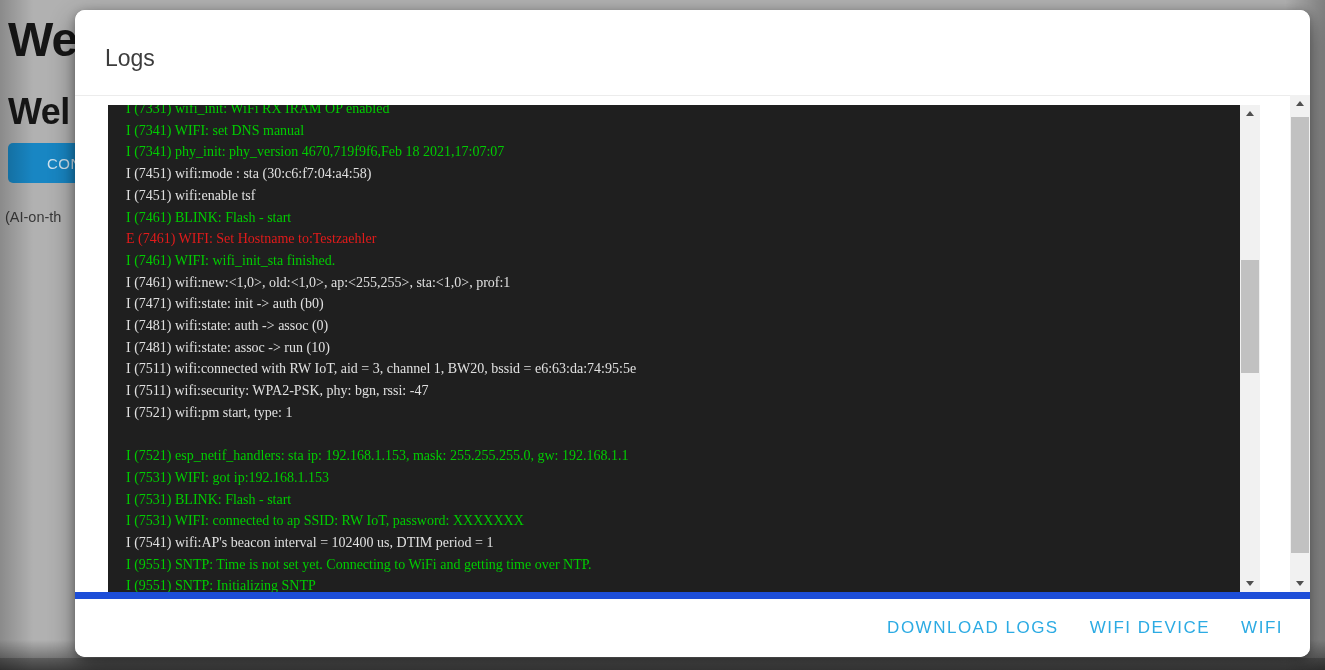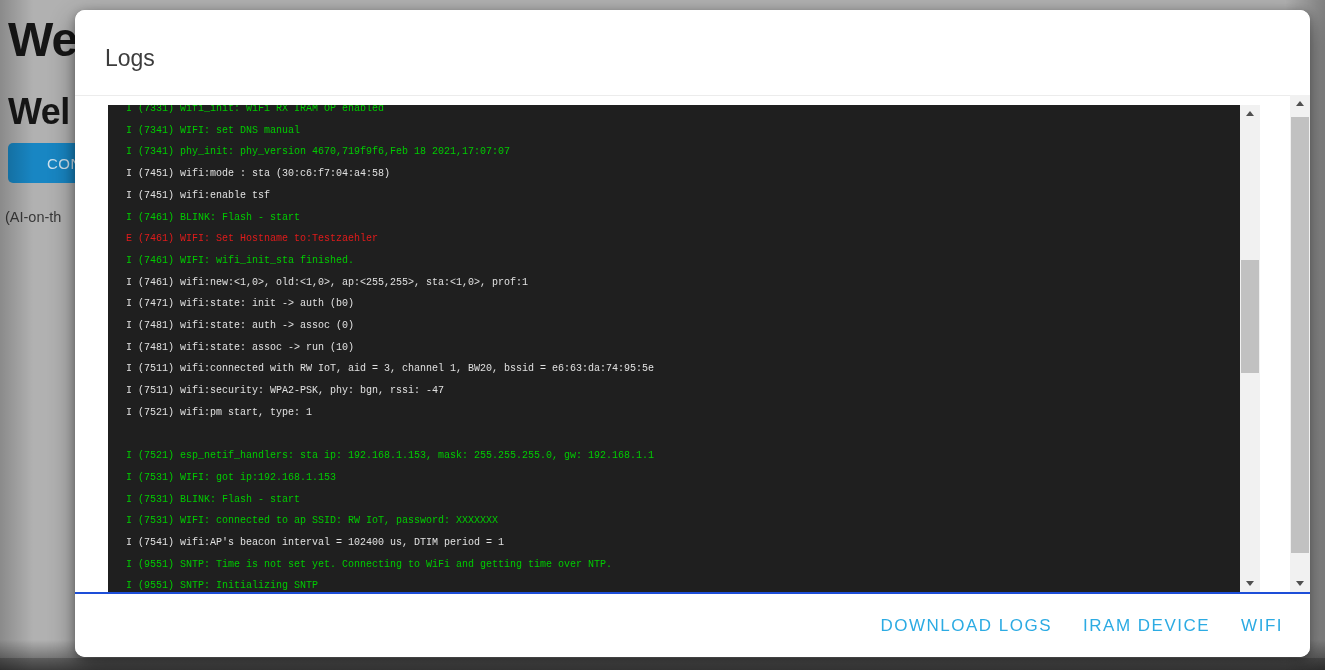--- a/index.html
+++ b/index.html
@@ -60,22 +60,22 @@
   
   .log-box{
     position:absolute;left:33px;top:95px;width:1152px;height:487px;
   }
   .log-black{
     position:absolute;left:0;top:0;right:20px;bottom:0;
     background:var(--log-background);overflow:hidden;
   }
   .log-lines{
     position:absolute;left:18px;top:-7px;right:0;
-    font-family:Liberation Mono, monospace;
-    font-size:10px;line-height:21.7px;white-space:pre;
+    font-family:Liberation Serif, serif;
+    font-size:14px;line-height:21.7px;white-space:pre;
   }
   .c-green{color:var(--log-green);}
   .c-white{color:var(--log-text);}
   .c-red{color:var(--log-red);}
 
   
   .sb{
     position:absolute;width:20px;background:#f1f1f1;
   }
   .sb-log{right:0;top:0;bottom:0;}
@@ -90,21 +90,21 @@
   .tri-down{width:0;height:0;border-left:4.5px solid transparent;border-right:4.5px solid transparent;border-top:5.5px solid #4f4f4f;}
   .sb-thumb{
     position:absolute;left:1px;right:1px;background:#c1c1c1;
   }
   .sb-log .sb-thumb{top:155px;height:113px;}
   .sb-modal .sb-thumb{top:22px;height:436px;}
 
   
   .modal-footer{
     position:absolute;left:0;right:0;bottom:0;height:65px;
-    border-top:2px solid #1d4ed8;background:#fff;border-radius:0 0 10px 10px;
+    border-top:7px solid #1d4ed8;background:#fff;border-radius:0 0 10px 10px;
     display:flex;align-items:center;justify-content:flex-end;padding-right:19px;box-sizing:border-box;
   }
   .footer-btn{
     background:none;border:none;cursor:pointer;
     font-family:"Liberation Sans",sans-serif;
     font-size:17px;letter-spacing:1.5px;color:var(--accent-blue);
     margin-left:15px;padding:6px 8px;white-space:nowrap;
   }
 </style>
 </head>
@@ -146,17 +146,17 @@
       <div class="tri-up"></div>
     </div>
     <div class="sb-thumb"></div>
     <div class="sb-btn down">
       <div class="tri-down"></div>
     </div>
   </div>
 
   <div class="modal-footer">
     <button class="footer-btn">DOWNLOAD LOGS</button>
-    <button class="footer-btn">IRAM DEVICE</button>
+    <button class="footer-btn">WIFI DEVICE</button>
     <button class="footer-btn">WIFI</button>
   </div>
 
 </div>
 
 </body></html>

